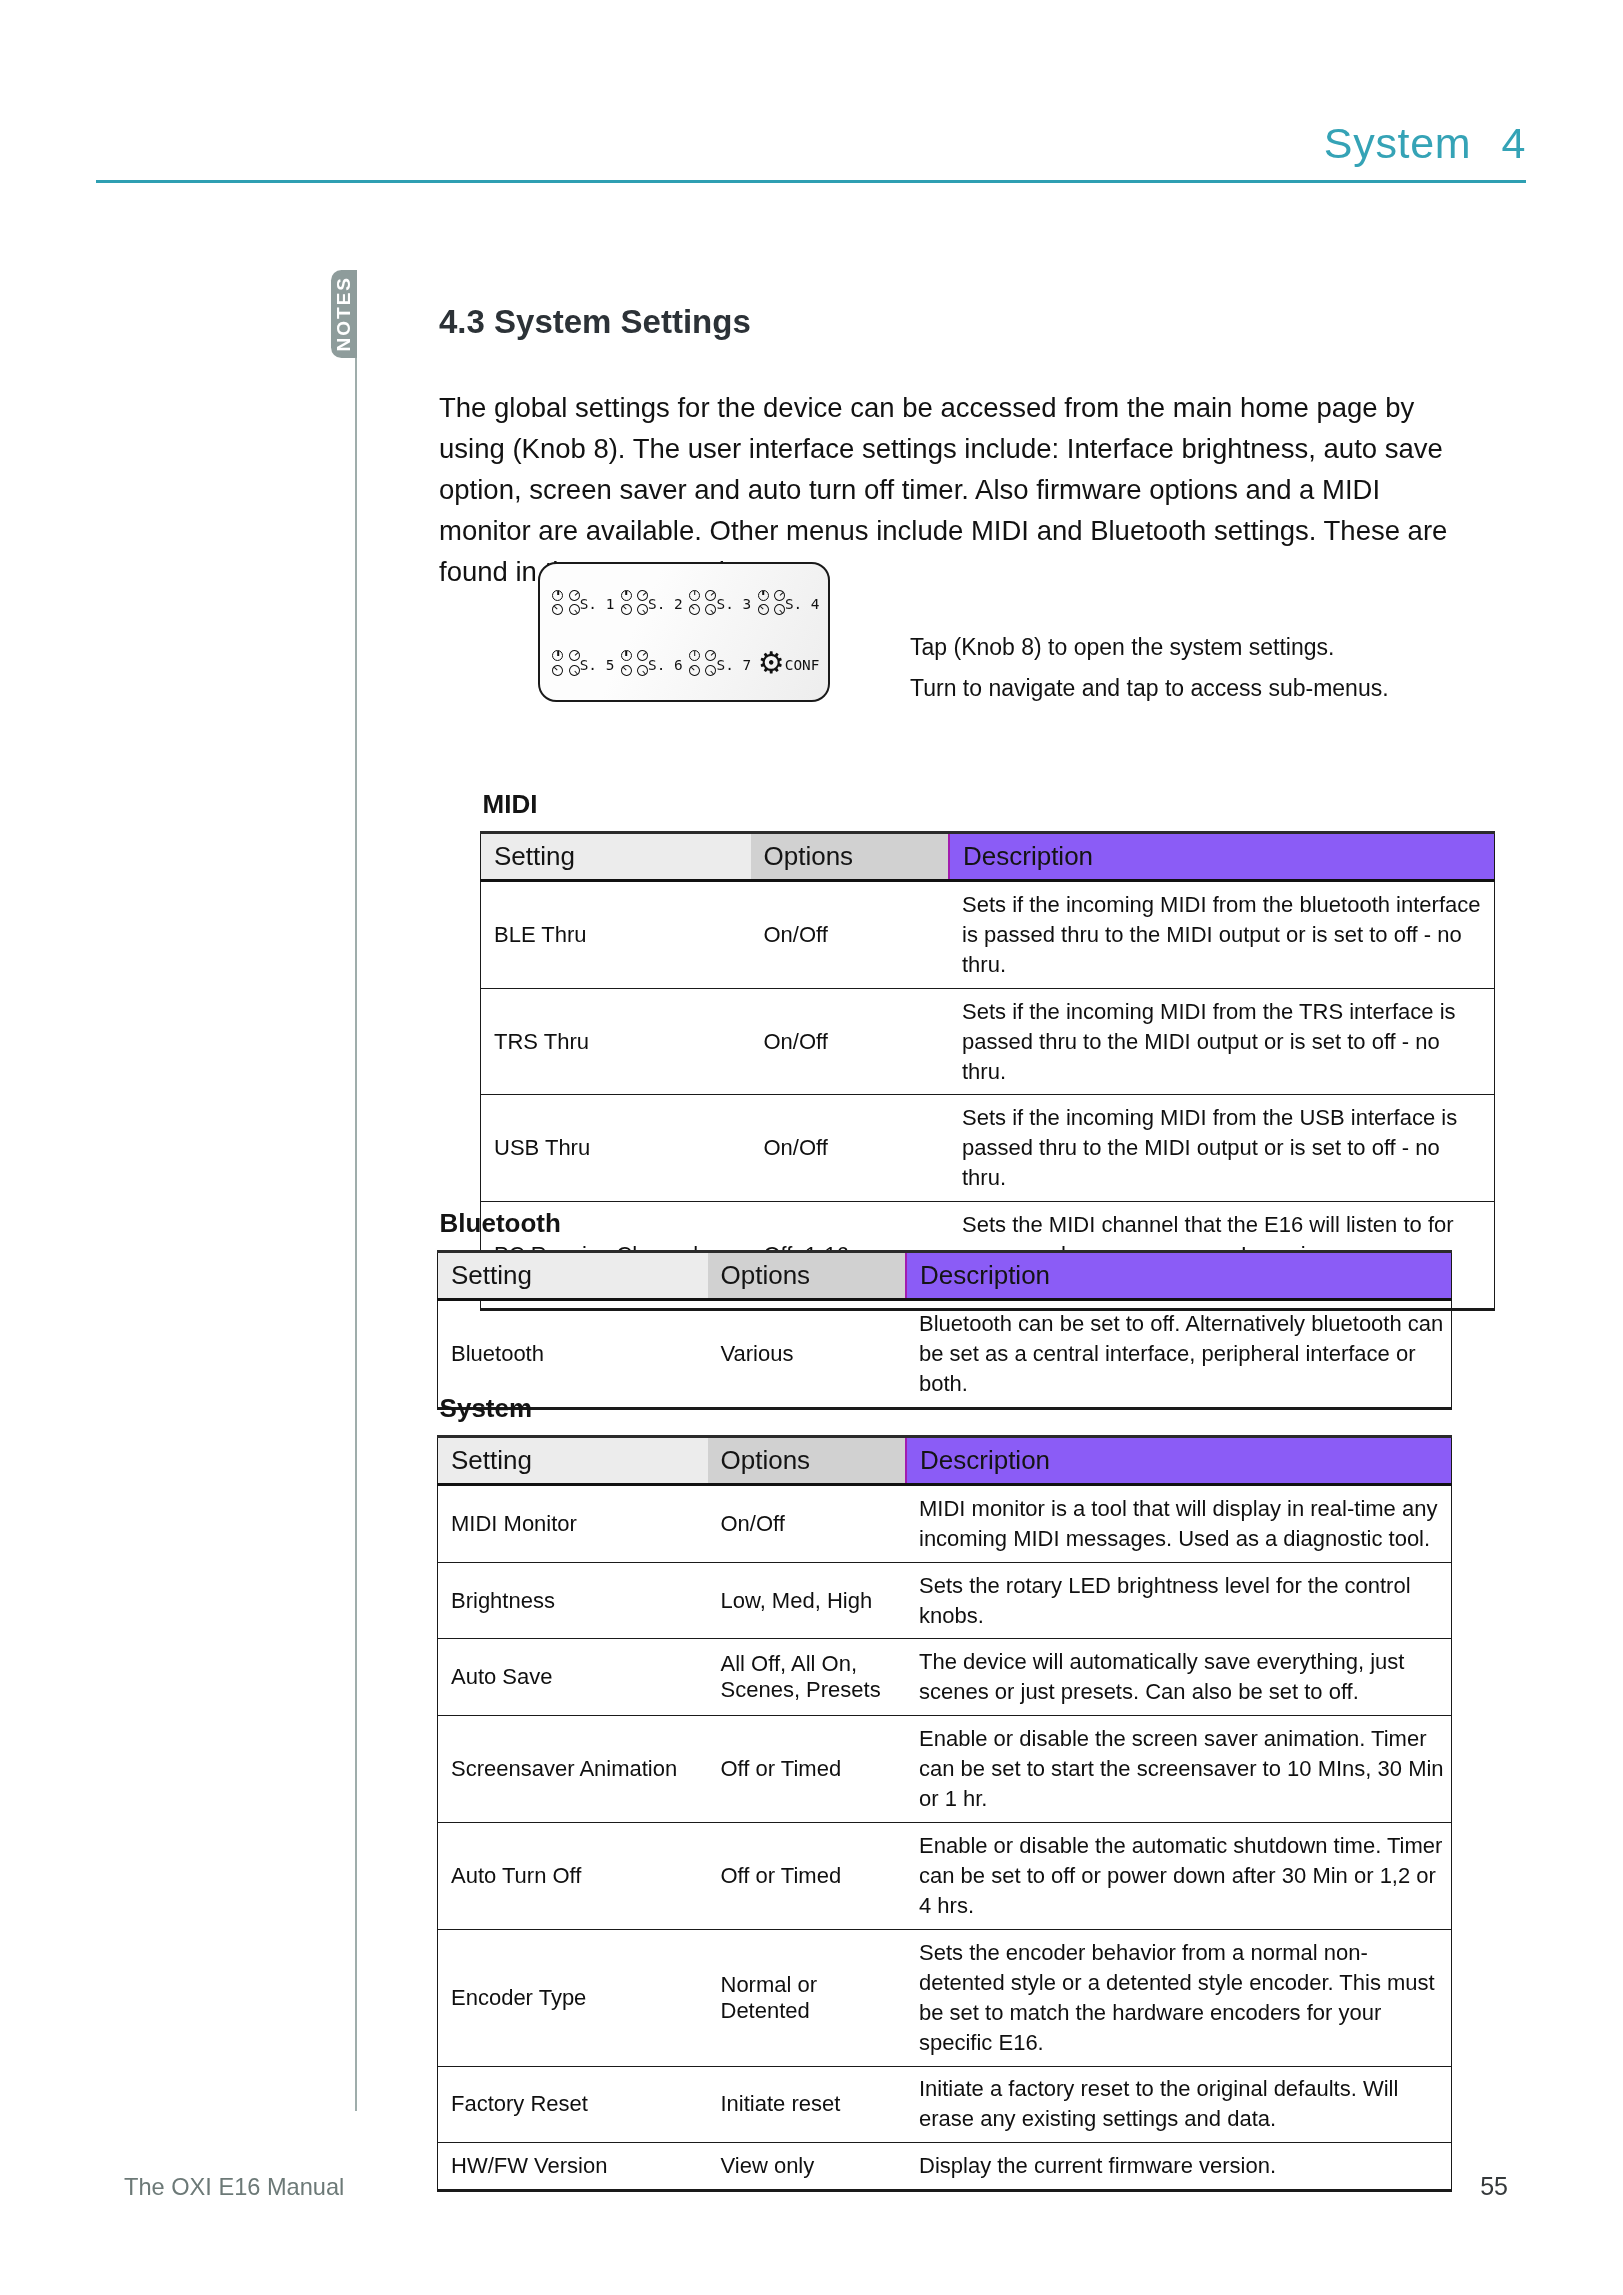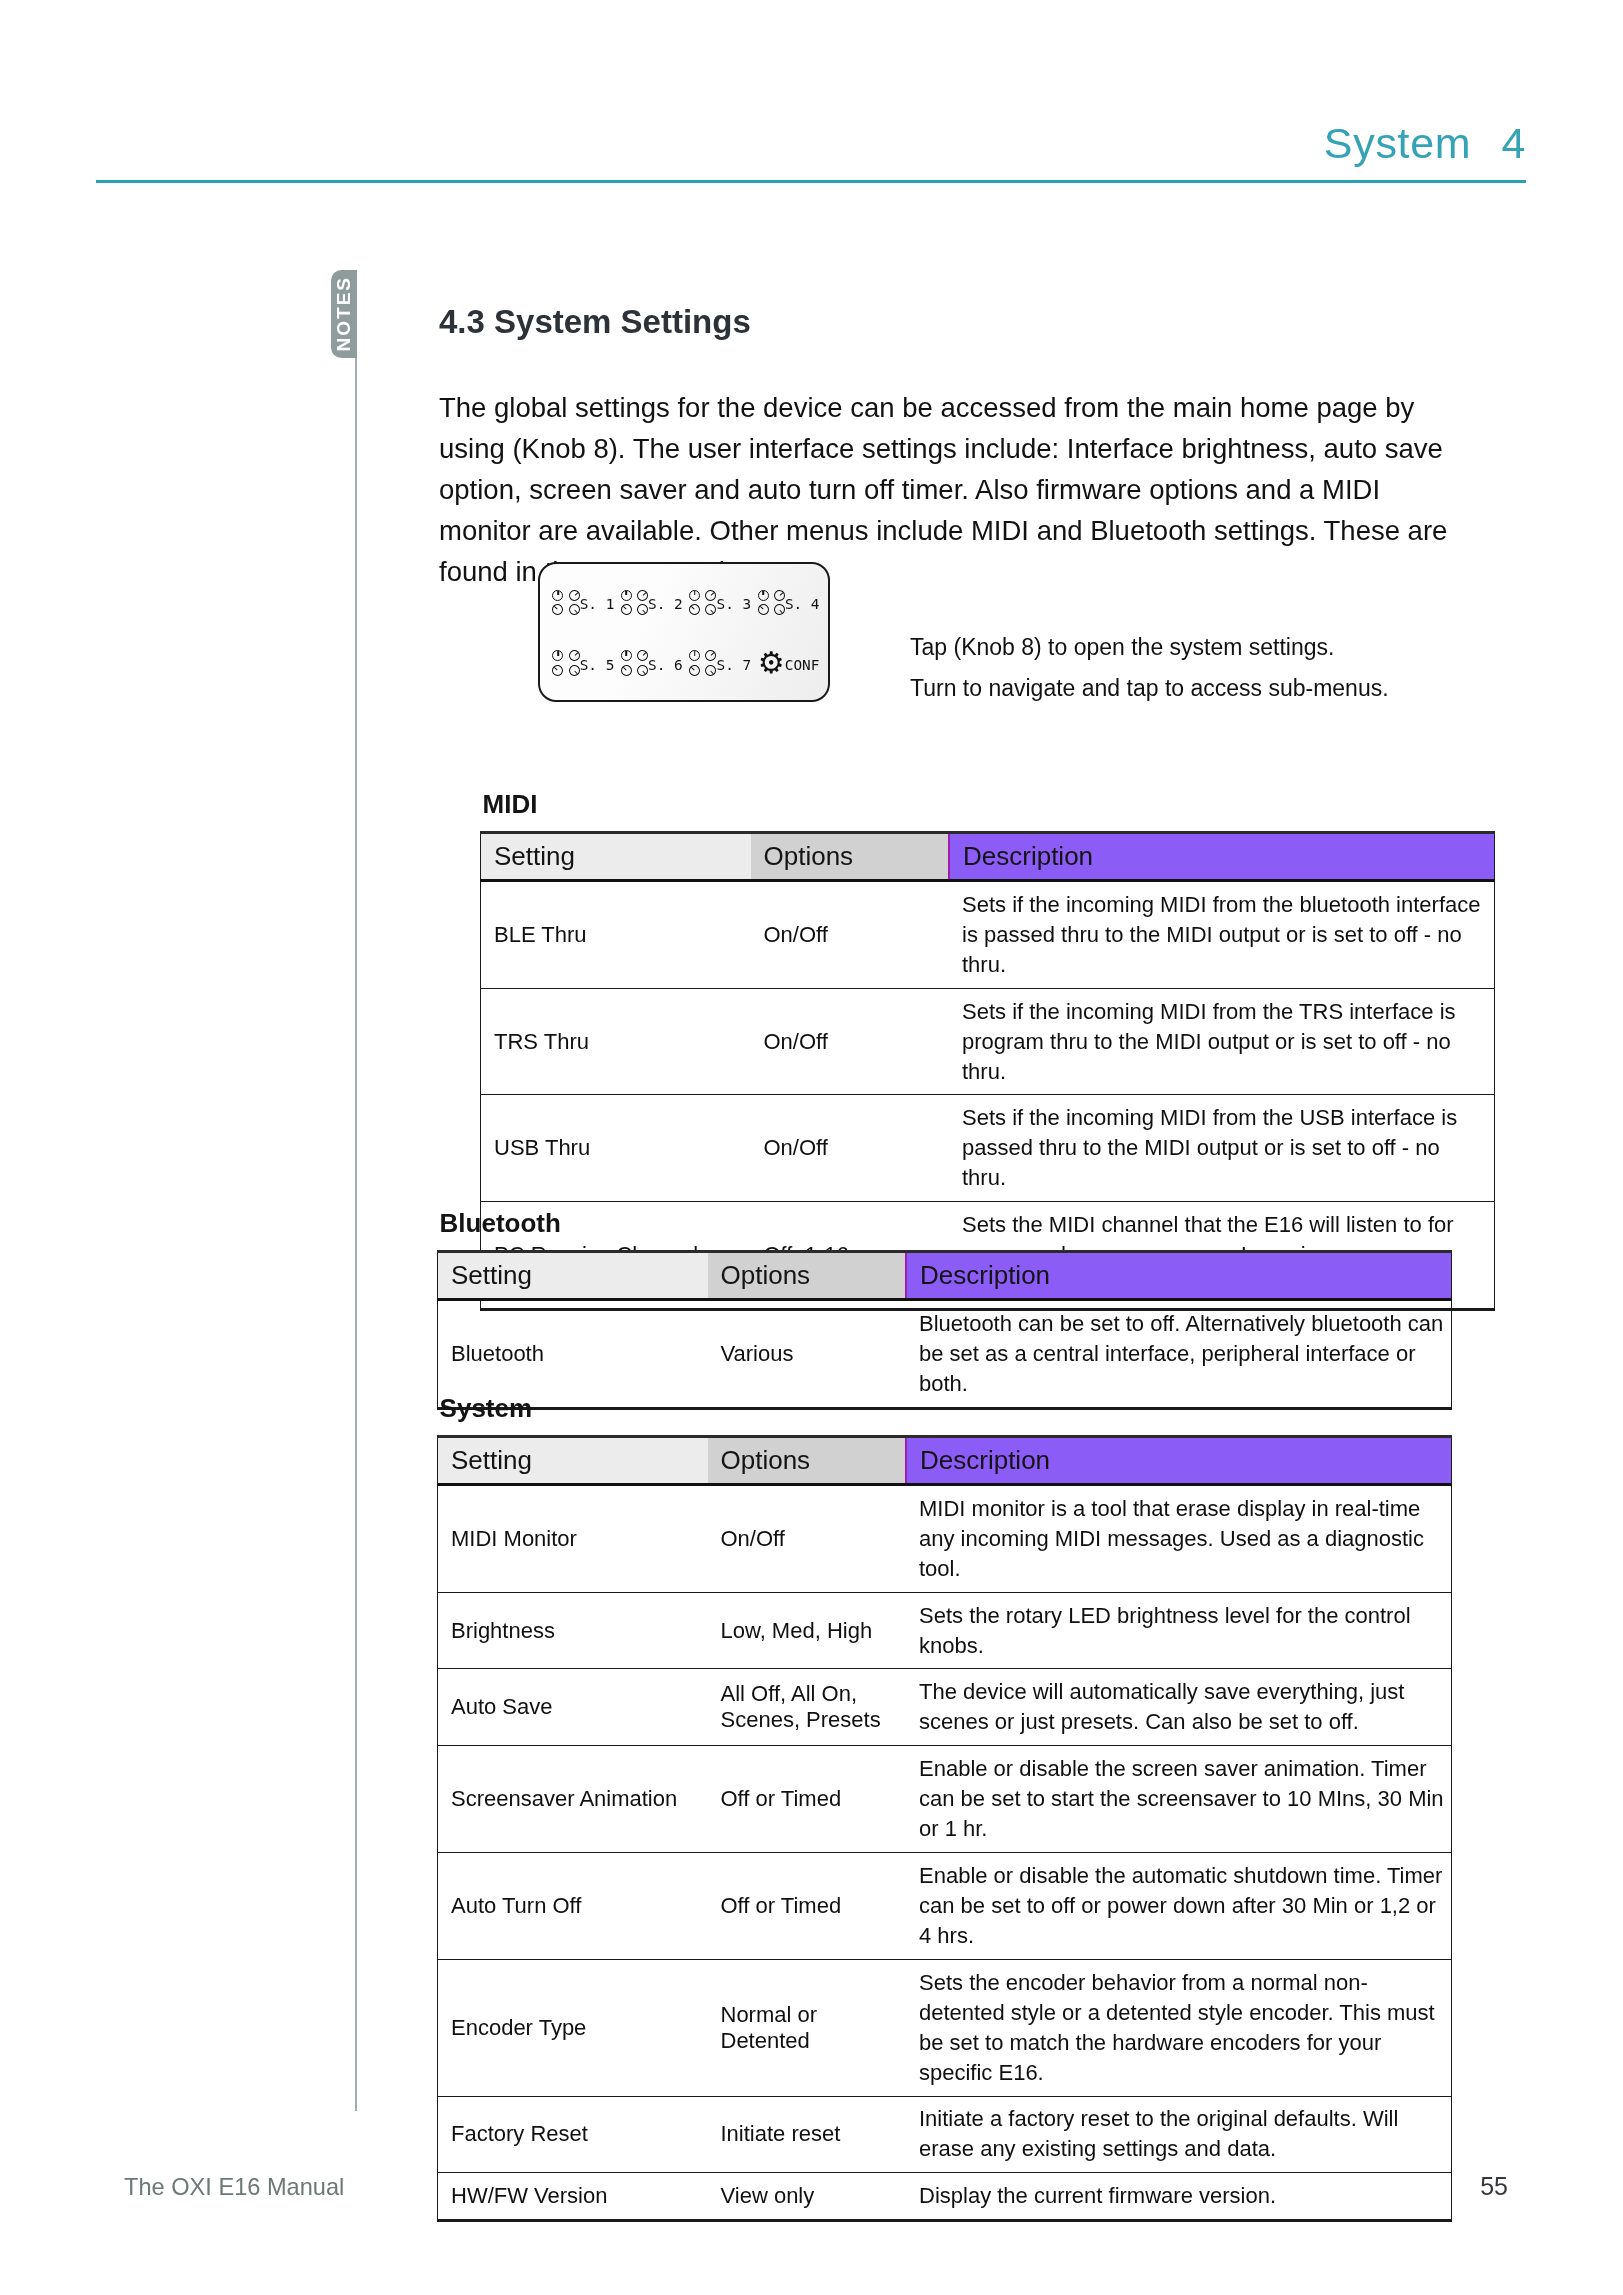--- a/index.html
+++ b/index.html
@@ -221,21 +221,21 @@
       </thead>
       <tbody>
         <tr>
           <td class="cell-setting">BLE Thru</td>
           <td class="cell-options">On/Off</td>
           <td class="cell-desc">Sets if the incoming MIDI from the bluetooth interface is passed thru to the MIDI output or is set to off - no thru.</td>
         </tr>
         <tr>
           <td class="cell-setting">TRS Thru</td>
           <td class="cell-options">On/Off</td>
-          <td class="cell-desc">Sets if the incoming MIDI from the TRS interface is program thru to the MIDI output or is set to off - no thru.</td>
+          <td class="cell-desc">Sets if the incoming MIDI from the TRS interface is passed thru to the MIDI output or is set to off - no thru.</td>
         </tr>
         <tr>
           <td class="cell-setting">USB Thru</td>
           <td class="cell-options">On/Off</td>
           <td class="cell-desc">Sets if the incoming MIDI from the USB interface is passed thru to the MIDI output or is set to off - no thru.</td>
         </tr>
         <tr>
           <td class="cell-setting">PC Receive Channel</td>
           <td class="cell-options">Off, 1-16</td>
           <td class="cell-desc">Sets the MIDI channel that the E16 will listen to for program change messages. Incoming program change messages will switch scenes in the E16.</td>
@@ -271,21 +271,21 @@
         <tr>
           <th class="col-setting">Setting</th>
           <th class="col-options">Options</th>
           <th class="col-desc">Description</th>
         </tr>
       </thead>
       <tbody>
         <tr>
           <td class="cell-setting">MIDI Monitor</td>
           <td class="cell-options">On/Off</td>
-          <td class="cell-desc">MIDI monitor is a tool that erase display in real-time any incoming MIDI messages. Used as a diagnostic tool.</td>
+          <td class="cell-desc">MIDI monitor is a tool that will display in real-time any incoming MIDI messages. Used as a diagnostic tool.</td>
         </tr>
         <tr>
           <td class="cell-setting">Brightness</td>
           <td class="cell-options">Low, Med, High</td>
           <td class="cell-desc">Sets the rotary LED brightness level for the control knobs.</td>
         </tr>
         <tr>
           <td class="cell-setting">Auto Save</td>
           <td class="cell-options">All Off, All On, Scenes, Presets</td>
           <td class="cell-desc">The device will automatically save everything, just scenes or just presets. Can also be set to off.</td>

